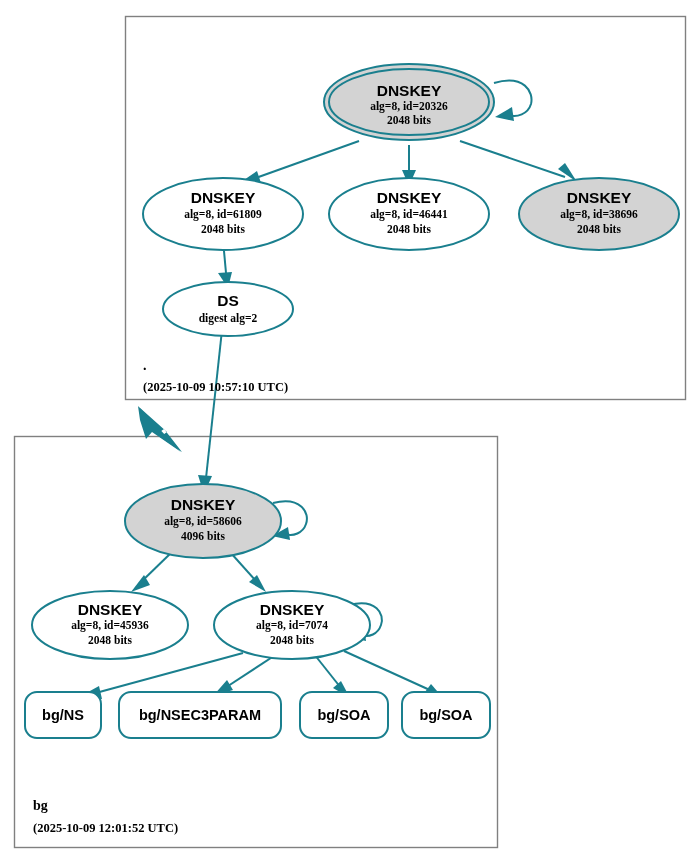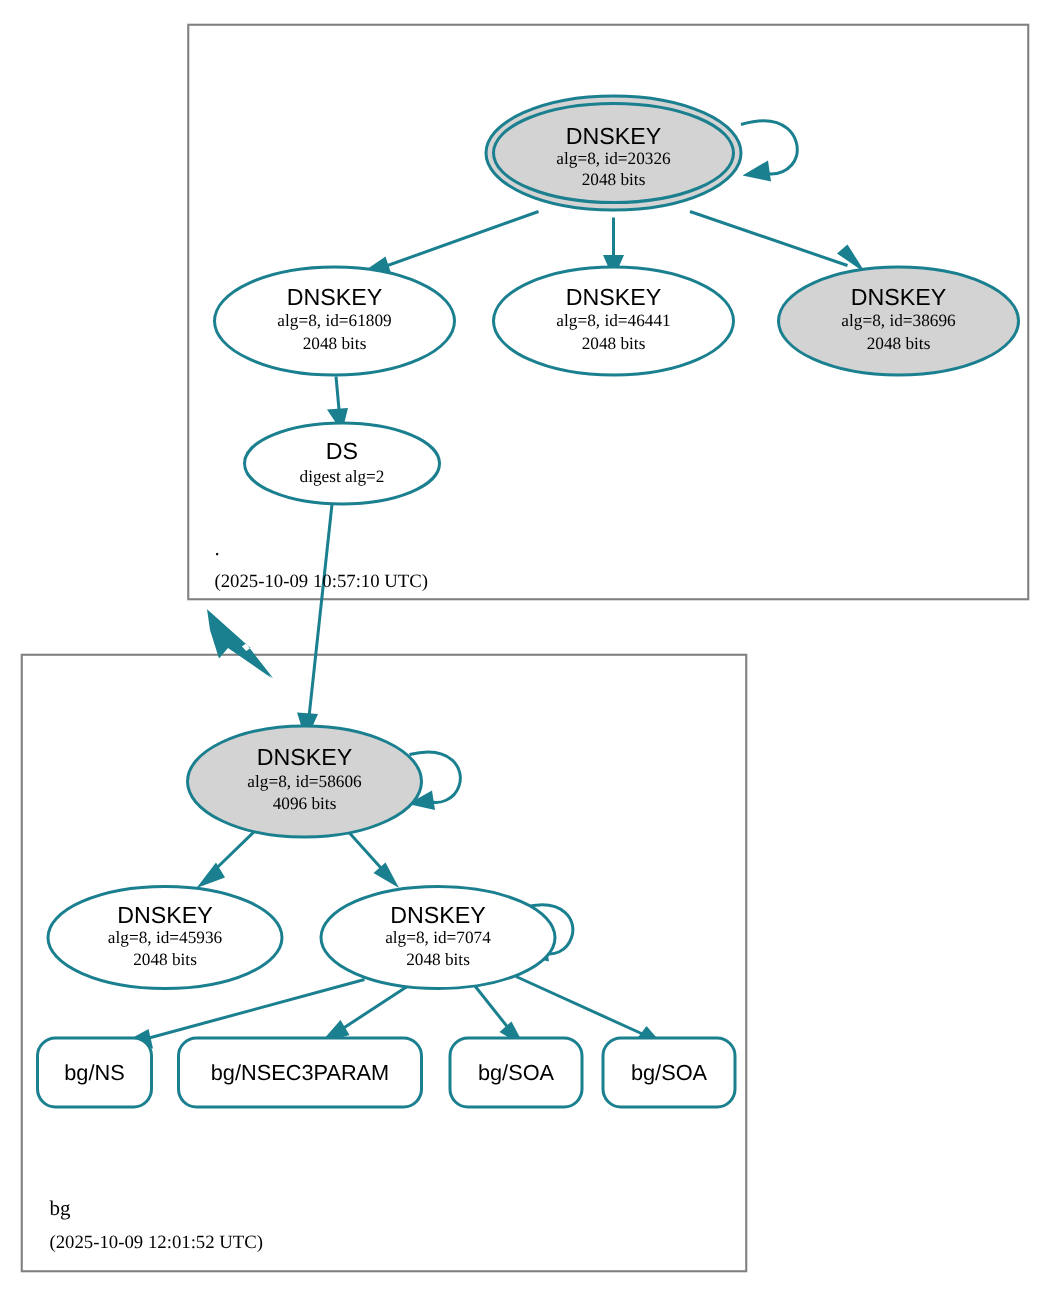--- a/index.html
+++ b/index.html
@@ -1,18 +1,18 @@
 <!DOCTYPE html>
 <html><head>
 <meta charset="utf-8">
 <style>
   html,body{margin:0;padding:0;background:#ffffff;}
   body{width:700px;height:865px;position:relative;overflow:hidden;
        font-family:"Liberation Sans",sans-serif;}
-  #stage{position:absolute;left:0;top:0;width:640px;height:865px;}
+  #stage{position:absolute;left:0;top:0;width:640px;height:865px;font-weight:bold;}
   svg{position:absolute;left:0;top:0;width:700px;height:865px;overflow:visible;}
 
   .zone-box{fill:#ffffff;stroke:#808080;stroke-width:1.4;}
   .edge{fill:none;stroke:#1a7f8e;stroke-width:2;}
   .edge-head{fill:#1a7f8e;stroke:none;}
   .node-ell{stroke:#1a7f8e;stroke-width:2;}
   .fill-gray{fill:#d3d3d3;}
   .fill-white{fill:#ffffff;}
   .rec-box{fill:#ffffff;stroke:#1a7f8e;stroke-width:2;}
   .thick-arrow{fill:#1a7f8e;stroke:none;}

